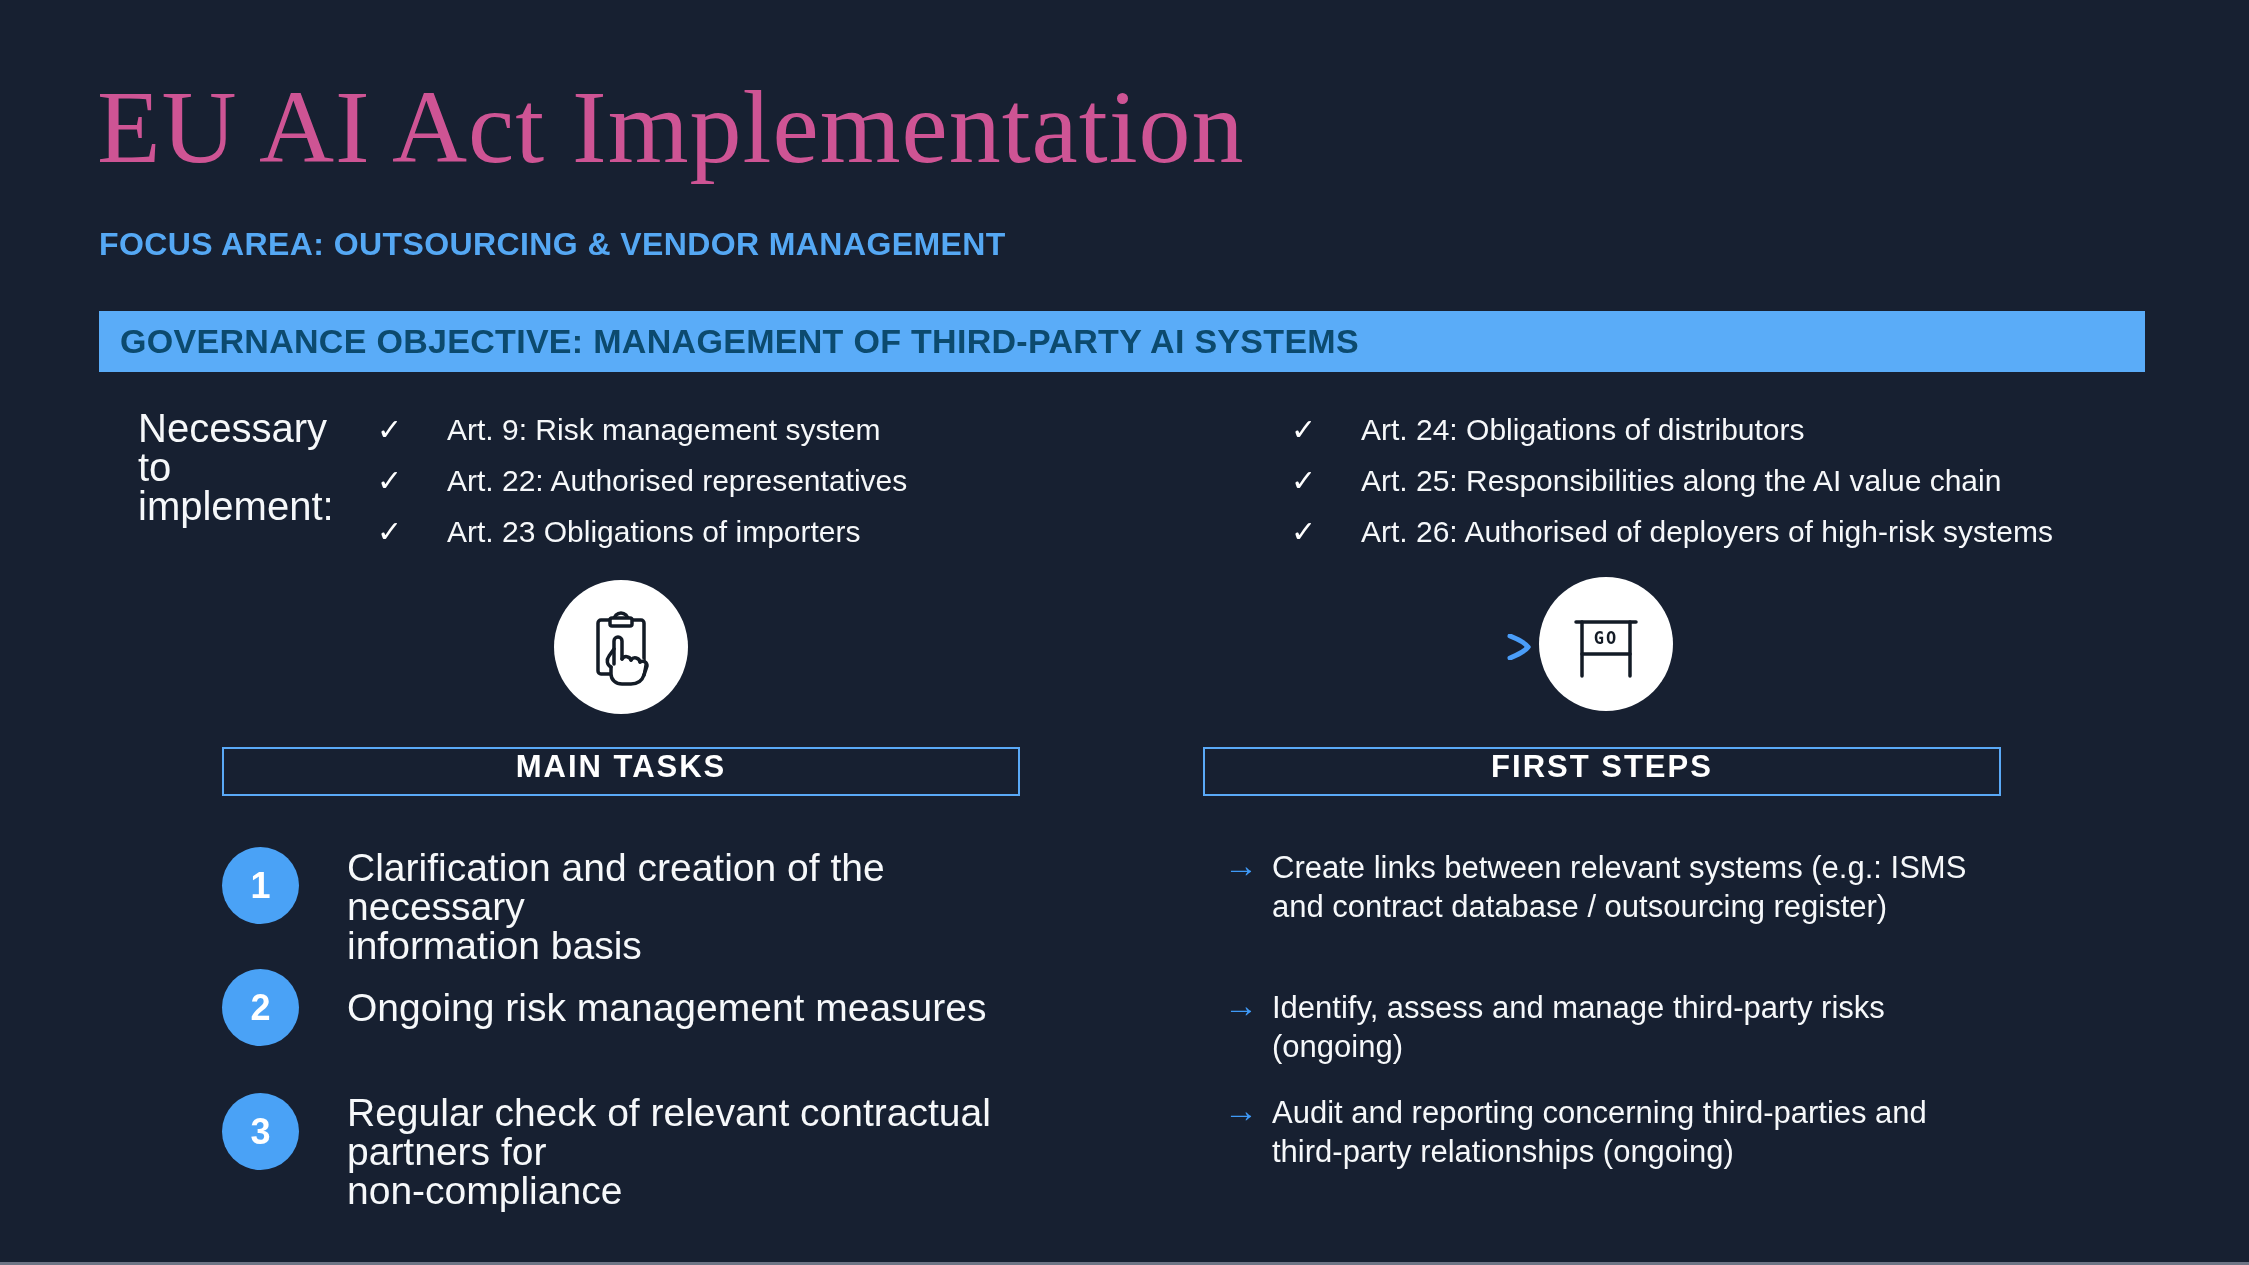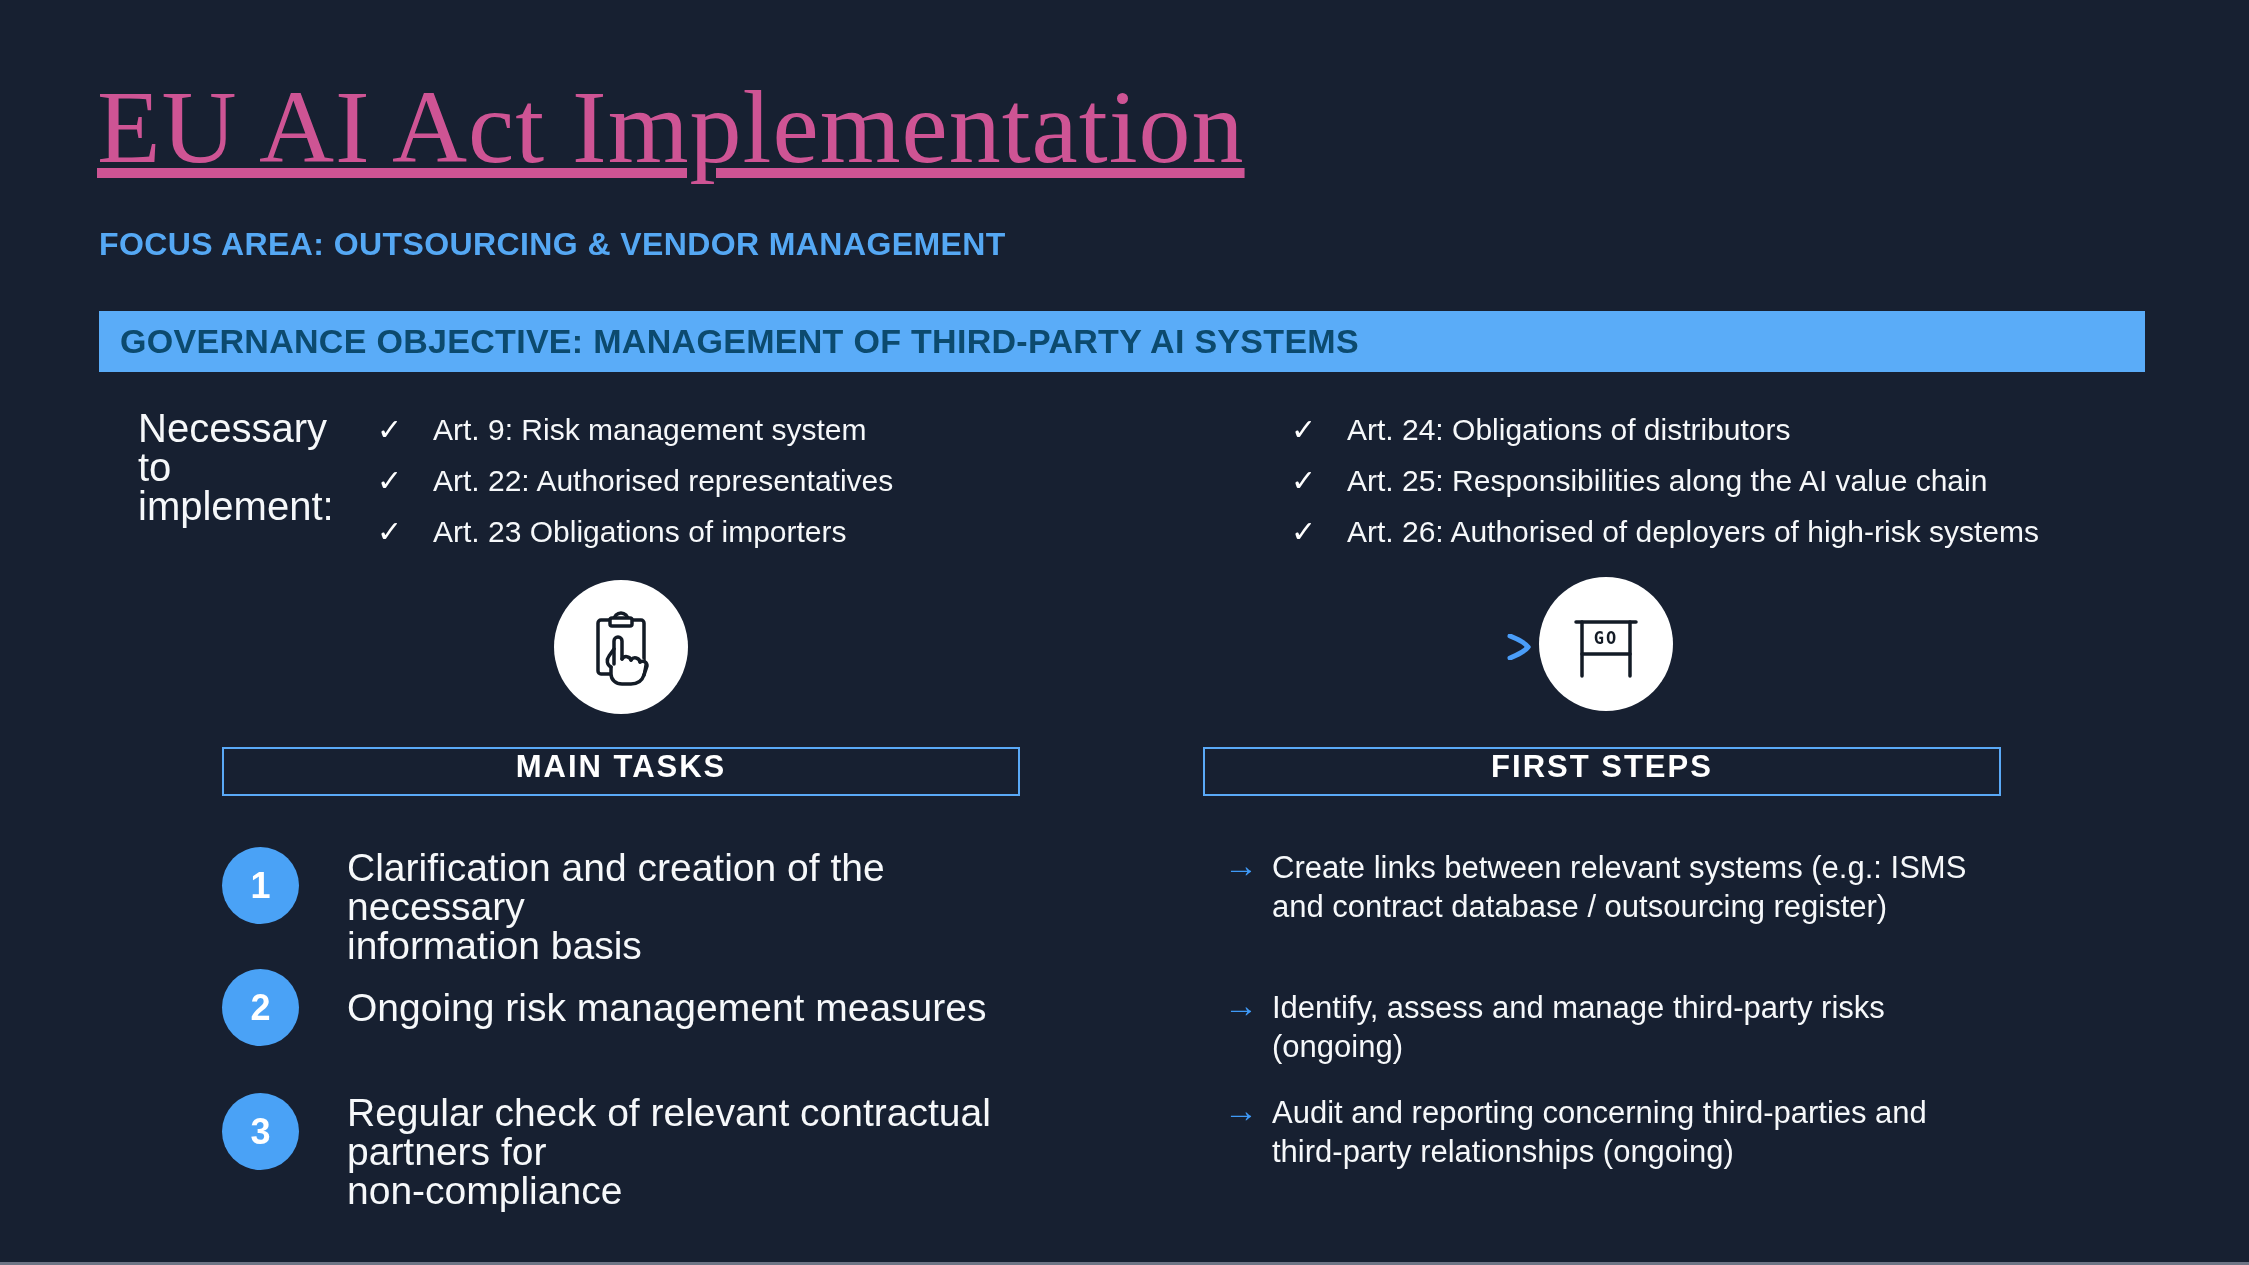--- a/index.html
+++ b/index.html
@@ -8,42 +8,42 @@
     --text:#F6F8FA; --icon-ink:#131B26; --footer-gray:#6E7585;
   }
   html,body{margin:0;padding:0;background:var(--bg);}
   .slide{
     position:relative; width:2249px; height:1265px; overflow:hidden;
     background:var(--bg); font-family:"Liberation Sans", sans-serif; color:var(--text);
   }
   .title{
     position:absolute; left:97px; top:70px; margin:0;
     font-family:"Liberation Serif", serif; font-weight:500;
-    font-size:104px; line-height:1.1; color:var(--pink); letter-spacing:1px;text-decoration:underline;
+    font-size:104px; line-height:1.1; color:var(--pink); letter-spacing:1px;
   }
   .subtitle{
     position:absolute; left:99px; top:226px;
     font-size:32px; font-weight:700; letter-spacing:.4px; color:var(--subtitle-blue);
   }
   .banner{
     position:absolute; left:99px; top:311px; width:2046px; height:61px;
     background:var(--banner-blue); display:flex; align-items:center;
     padding-left:21px; box-sizing:border-box;
   }
   .banner span{ font-size:34px; font-weight:700; color:#0c4a6e; letter-spacing:.3px; }
   .impl-label{
     position:absolute; left:138px; top:409px; width:230px;
     font-size:40px; line-height:39px; white-space:pre-line;
   }
   .checklist{ position:absolute; top:404px; }
   .checklist-left{ left:377px; }
   .checklist-right{ left:1291px; }
   .check-row{ height:51px; line-height:51px; white-space:nowrap; }
   .check{ display:inline-block; width:30px; font-size:30px; color:#fff; }
-  .check-text{ font-size:30px; margin-left:26px; }
+  .check-text{ font-size:30px; margin-left:40px; }
   .icon-circle{
     position:absolute; width:134px; height:134px; border-radius:50%;
     background:#fff; display:flex; align-items:center; justify-content:center;
   }
   .icon-left{ left:554px; top:580px; }
   .icon-right{ left:1539px; top:577px; }
   .dash-arrow{ position:absolute; left:700px; top:634px; }
   .col-header{
     position:absolute; top:747px; width:798px; height:49px; box-sizing:border-box;
     border:2px solid var(--border-blue); display:flex; justify-content:center;

